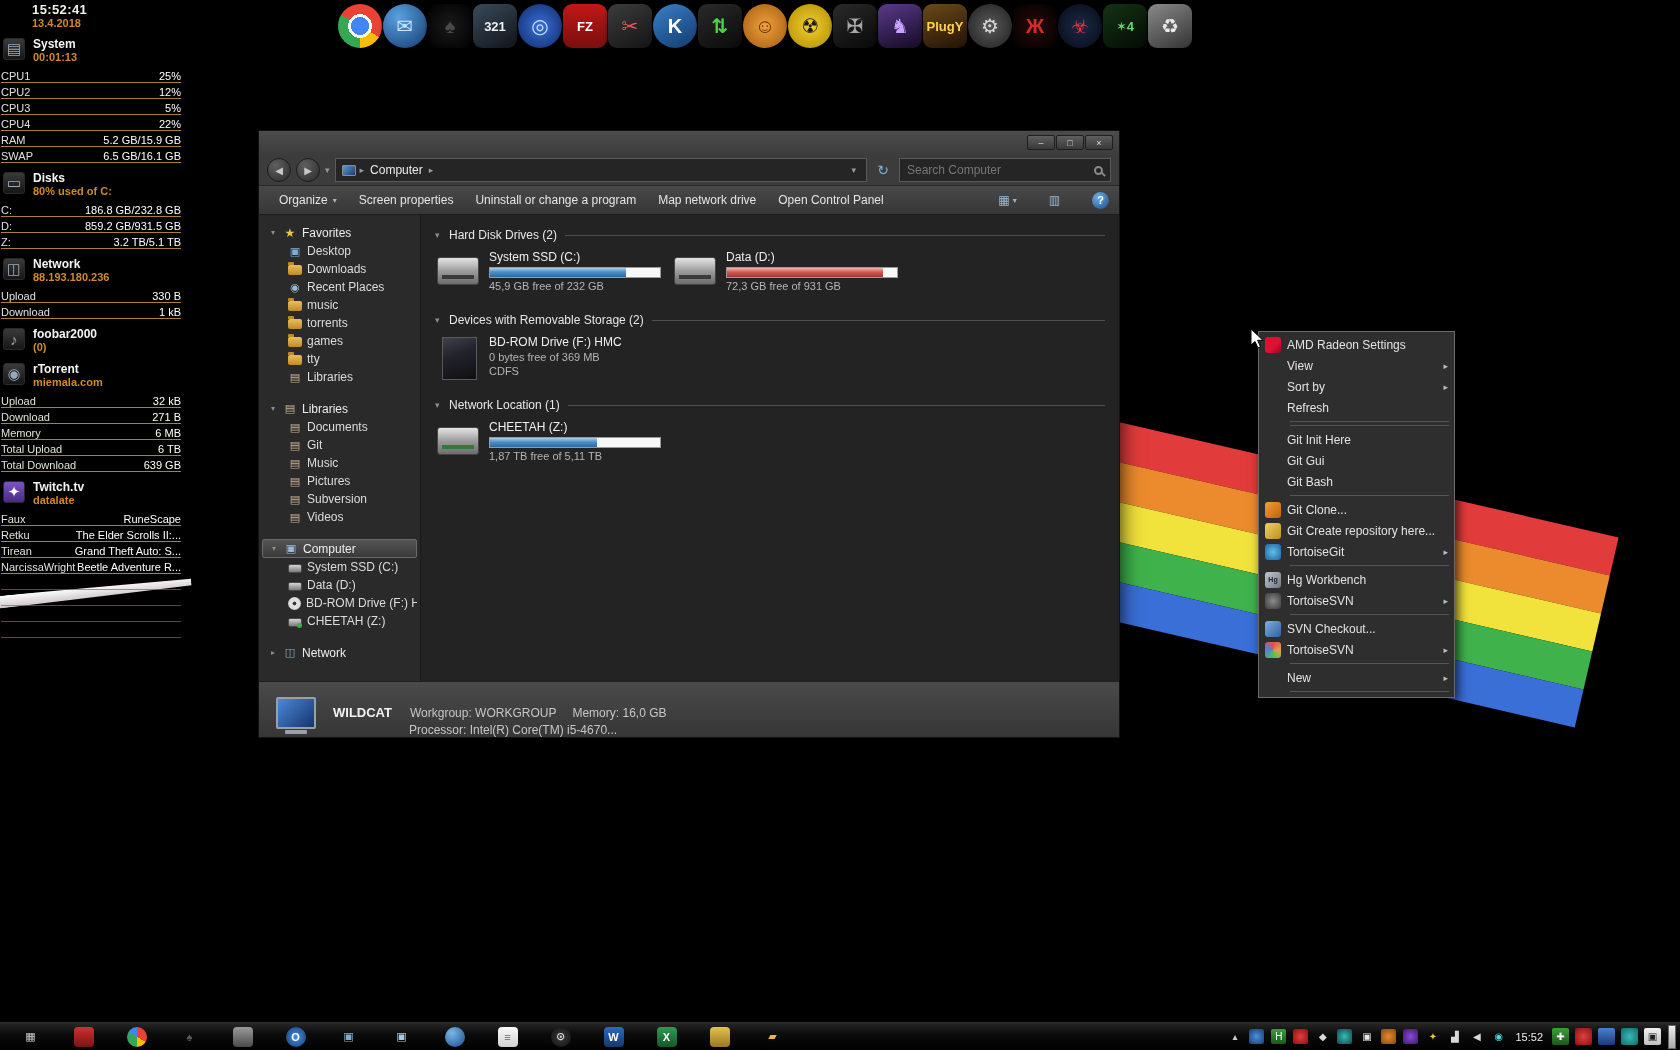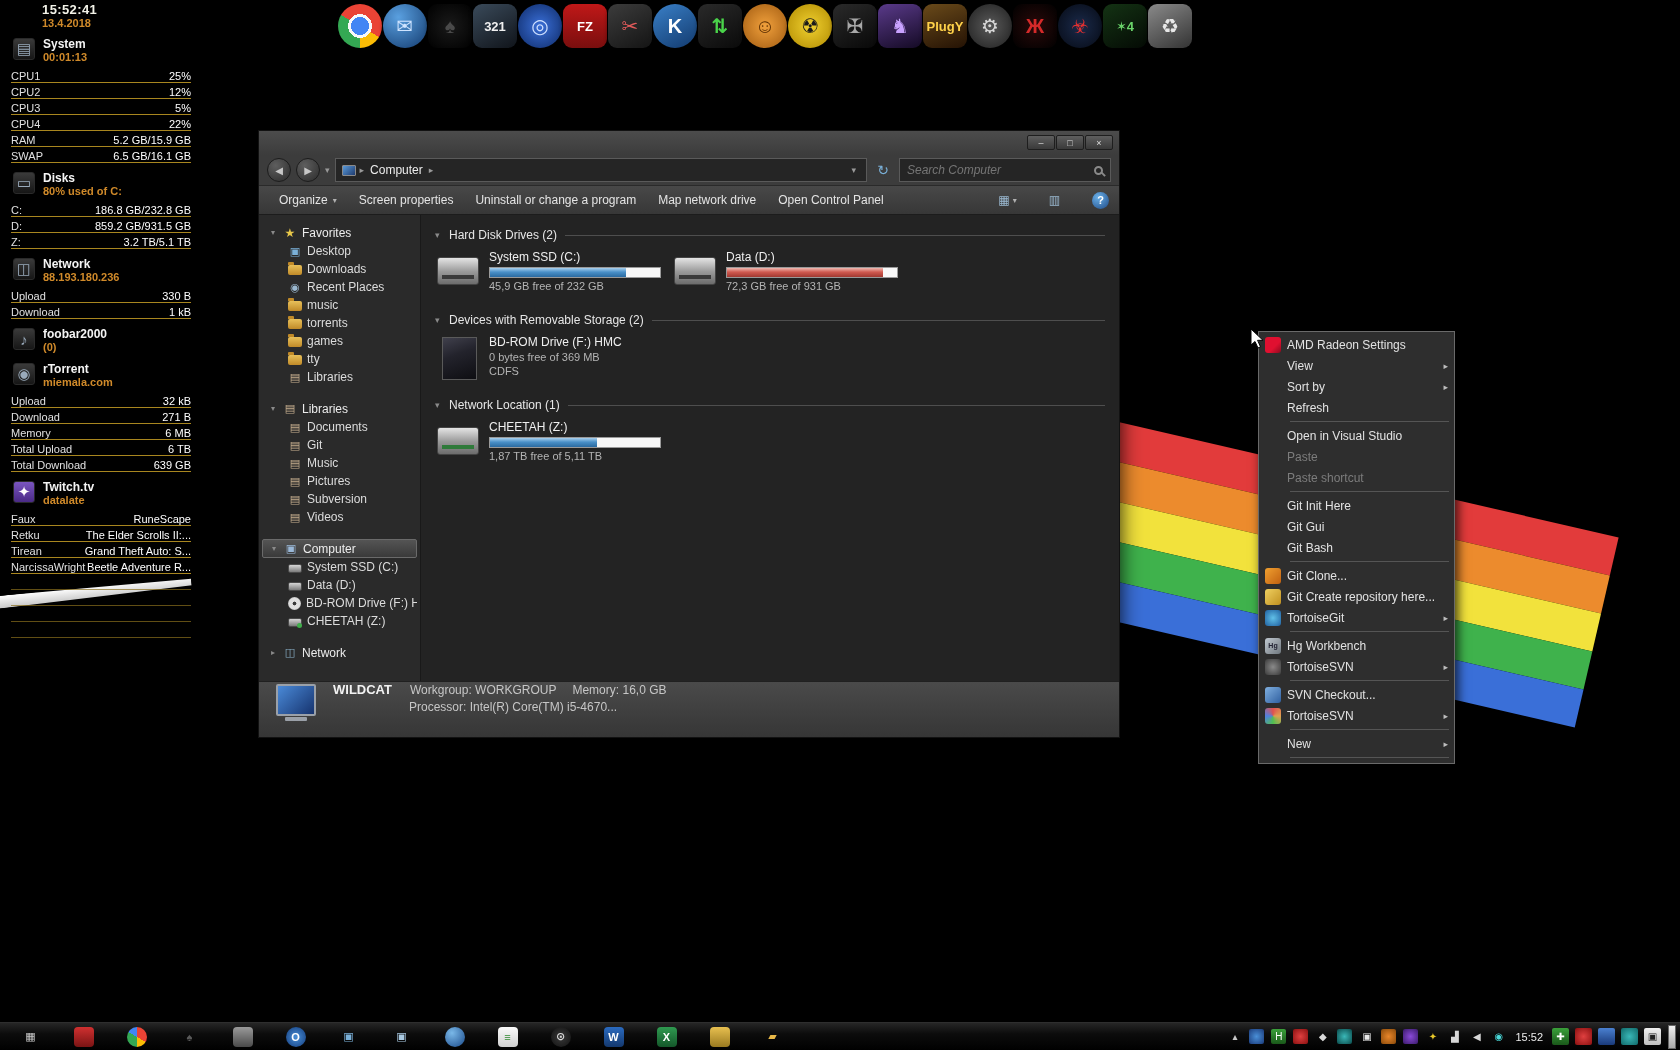--- a/index.html
+++ b/index.html
@@ -7,21 +7,21 @@
   body{background:#000;font-family:"Liberation Sans","DejaVu Sans",sans-serif;position:relative;color:#ddd}
 
   
   .beam{position:absolute;left:-8px;top:586px;width:200px;height:13px;transform:rotate(-6deg);
         clip-path:polygon(0 0,100% 25%,100% 75%,0 100%);z-index:0}
   .rainbow{position:absolute;left:1090px;top:418px;width:520px;height:195px;transform:rotate(13deg);
            transform-origin:left center;display:flex;flex-direction:column;z-index:0}
   .stripe{flex:1}
 
   
-  .widget{position:absolute;left:11px;top:2px;width:180px;font-size:11px;z-index:2;color:#e8e8e8}
+  .widget{position:absolute;left:1px;top:2px;width:180px;font-size:11px;z-index:2;color:#e8e8e8}
   .w-time{font-size:13px;font-weight:bold;padding-left:31px;letter-spacing:.4px;color:#f2f2e8}
   .w-date{padding-left:31px;color:#d08a2a;font-weight:bold;margin-bottom:4px}
   .w-head{display:flex;gap:8px;margin:9px 0 3px;align-items:flex-start}
   .w-ic{width:22px;height:22px;flex:none;margin-left:2px;display:flex;align-items:center;justify-content:center;
         font-size:15px;background:linear-gradient(#3a3a3a,#161616);border:1px solid #2a2a2a;border-radius:3px;color:#9ab}
   .w-ic.tw{background:linear-gradient(#7a55c0,#4a2a86);color:#fff}
   .w-head .tt{font-weight:bold;font-size:12px;color:#f4f4f4;line-height:13px}
   .w-head .ss{font-size:11px;color:#d08a2a;font-weight:bold;line-height:13px}
   .mrow{display:flex;justify-content:space-between;align-items:flex-end;height:16px;border-bottom:1px solid #a8861f}
   .mrow .ml{color:#e0e0e0}
@@ -48,21 +48,21 @@
           border:1px solid #1c1c1c;color:#c8c8c8;display:flex;align-items:center;justify-content:center;font-size:10px}
   .nav-caret{color:#999;font-size:9px}
   .addrbar{flex:1;height:24px;background:#252525;border:1px solid #5a5a5a;display:flex;align-items:center;padding:0 6px;gap:4px}
   .addr-ic{width:14px;height:11px;background:linear-gradient(135deg,#5a9ad8,#1e3a6e);border:1px solid #8a8a8a;border-radius:1px}
   .crumb{color:#ececec;padding:0 2px}
   .crumb-sep{color:#9a9a9a;font-size:9px}
   .addr-spacer{flex:1}
   .addr-caret{color:#9a9a9a;font-size:9px;padding:0 4px}
   .refreshbtn{width:22px;height:22px;color:#7ab0d8;display:flex;align-items:center;justify-content:center;font-size:14px}
   .searchbar{width:212px;height:24px;background:#252525;border:1px solid #5a5a5a;display:flex;align-items:center;padding:0 7px;gap:6px}
-  .searchbar input{flex:1;background:transparent;border:none;outline:none;color:#bdbdbd;font-style:italic;font-size:12px;
+  .searchbar input{flex:1;background:transparent;border:none;outline:none;color:#bdbdbd;font-size:12px;
                    font-family:"Liberation Sans","DejaVu Sans",sans-serif}
   .mag{width:9px;height:9px;border:2px solid #8a8a8a;border-radius:50%;position:relative;flex:none}
   .mag::after{content:"";position:absolute;width:6px;height:2px;background:#8a8a8a;right:-5px;bottom:-2px;transform:rotate(45deg)}
   .toolbar{height:30px;display:flex;align-items:center;padding:0 10px;gap:20px;
            background:linear-gradient(#484848,#373737);border-top:1px solid #2a2a2a;border-bottom:1px solid #1c1c1c}
   .tb-left{display:flex;align-items:center;gap:2px}
   .tb-item{padding:4px 10px;color:#e4e4e4;display:flex;align-items:center;gap:5px;white-space:nowrap}
   .tb-caret{font-size:8px;color:#b0b0b0}
   .tb-caret:empty{display:none}
   .tb-spacer{flex:1}
@@ -112,21 +112,21 @@
   .tile-body{display:flex;flex-direction:column;min-width:0}
   .tile-name{color:#efefef;height:16px;white-space:nowrap}
   .bar{width:172px;height:11px;background:#f8f8f8;border:1px solid #9a9a9a;margin:1px 0 2px}
   .bar-fill{display:block;height:100%}
   .fill-blue{background:linear-gradient(#a8d0ee,#4a90c8 45%,#2a6aa0)}
   .fill-red{background:linear-gradient(#f0b8b0,#d05a50 45%,#a03830)}
   .tile-free,.tile-extra{font-size:11px;color:#b4b4b4;height:14px;white-space:nowrap}
   .tile-free:empty,.tile-extra:empty{display:none}
   
   .statusbar{height:56px;background:linear-gradient(#4a4a4a,#363636);border-top:1px solid #202020;
-             display:flex;align-items:flex-start;padding:0 14px;gap:14px}
+             display:flex;align-items:flex-end;padding:0 14px;gap:14px}
   .status-ic{width:46px;height:42px;position:relative;flex:none}
   .status-ic::before{content:"";position:absolute;left:3px;top:2px;right:3px;height:28px;border-radius:2px;
                      border:2px solid #9aa0a8;background:linear-gradient(135deg,#4a8ad8,#16336e)}
   .status-ic::after{content:"";position:absolute;left:12px;right:12px;bottom:3px;height:4px;background:#9aa0a8;border-radius:1px}
   .st-col{display:flex;flex-direction:column;gap:3px}
   .st-row{display:flex;align-items:baseline}
   .st-name{font-size:13px;font-weight:bold;color:#f2f2f2;margin-right:18px}
   .st-kv{color:#c6c6c6;margin-right:16px;white-space:nowrap}
   .st-row2{margin-left:76px}
 
@@ -722,40 +722,20 @@
         <span class="cm-arrow">▸</span>
       </div>
 
       <div class="cm-item">
         <span class="cm-ic"></span>
         <span class="cm-label">Refresh</span>
         <span class="cm-arrow"></span>
       </div>
     </div>
   <div class="cm-sep"></div>
-  <div>
-
-      <div class="cm-item">
-        <span class="cm-ic"></span>
-        <span class="cm-label">Open in Visual Studio</span>
-        <span class="cm-arrow"></span>
-      </div>
-
-      <div class="cm-item disabled">
-        <span class="cm-ic"></span>
-        <span class="cm-label">Paste</span>
-        <span class="cm-arrow"></span>
-      </div>
-
-      <div class="cm-item disabled">
-        <span class="cm-ic"></span>
-        <span class="cm-label">Paste shortcut</span>
-        <span class="cm-arrow"></span>
-      </div>
-    </div>
   <div class="cm-sep"></div>
   <div>
 
       <div class="cm-item">
         <span class="cm-ic"></span>
         <span class="cm-label">Git Init Here</span>
         <span class="cm-arrow"></span>
       </div>
 
       <div class="cm-item">

